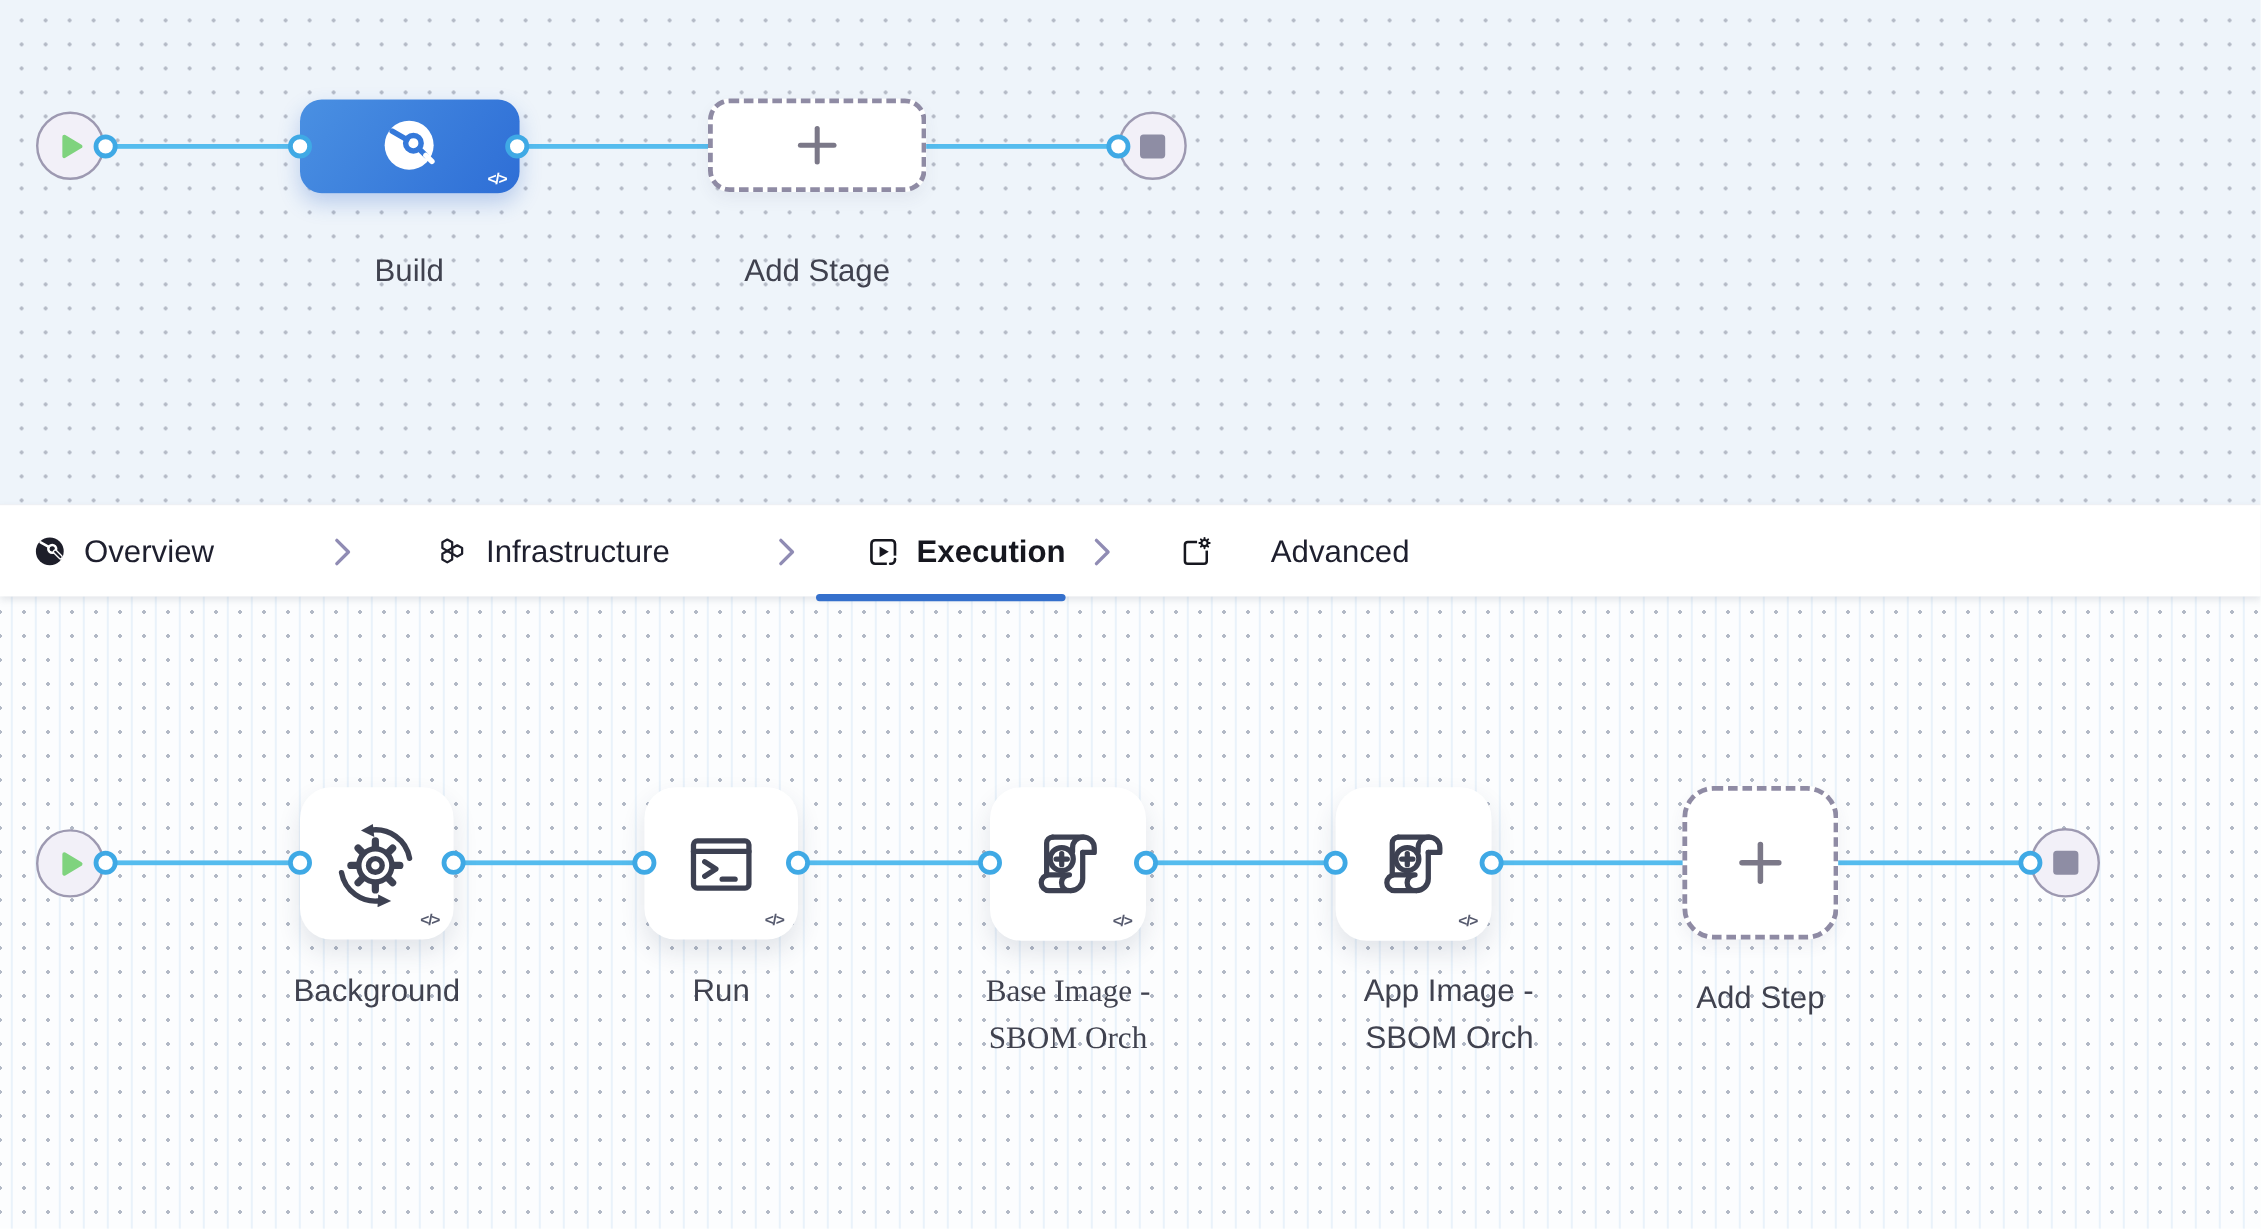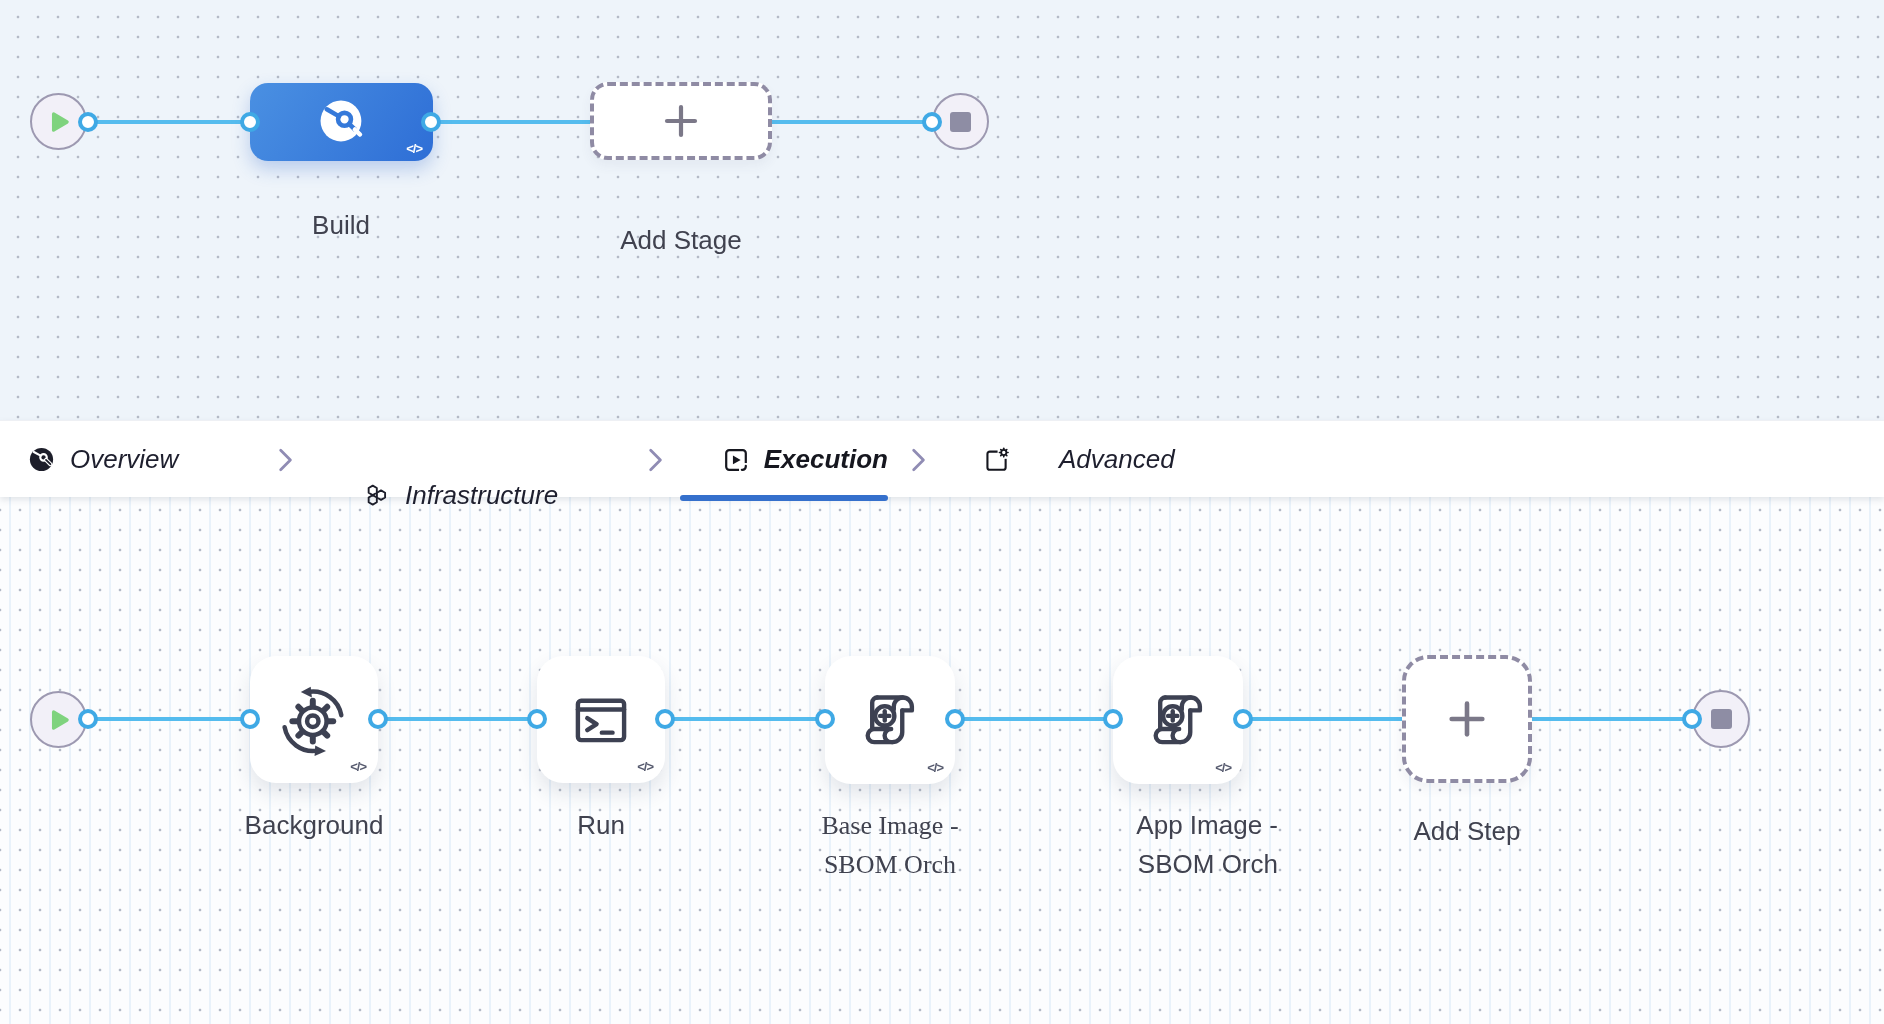--- a/index.html
+++ b/index.html
@@ -21,21 +21,21 @@
     background-size:20px 20px, 20px 20px;
     background-position:10px 3px, 9px 0;
   }
 
   .tabbar {
     position:absolute; left:0; top:420px; width:1884px; height:77px;
     background:#fff; border-top:1px solid #eef0f4;
     box-shadow:0 3px 6px rgba(110,120,140,.18);
     z-index:20;
   }
-  .tab-item { position:absolute; top:0; height:77px; display:flex; align-items:center; gap:15px; cursor:pointer;font-style:italic; }
+  .tab-item { position:absolute; top:0; height:77px; display:flex; align-items:center; gap:15px; cursor:pointer; }
   .tab-label { font-size:26px; color:#1e1f2e; font-weight:400; white-space:nowrap; }
   .tab-label.active { font-weight:700; color:#16171f; }
   .tab-chevron { position:absolute; top:25px; }
   .tab-underline { position:absolute; left:680px; bottom:-4px; width:208px; height:6px; background:#3570cc; border-radius:3px; }
 
   .edge-line { position:absolute; height:4px; background:#55bcee; z-index:1; }
   .port {
     position:absolute; width:20px; height:20px; border-radius:50%;
     background:#fff; border:4.5px solid #3fa9e5; z-index:6;
   }
@@ -105,41 +105,41 @@
   <div class="terminus" style="left:932px; top:93px;">
     <span class="stop-square"></span>
   </div>
 
   <span class="port" style="left:78px; top:112px;"></span>
   <span class="port" style="left:240px; top:112px;"></span>
   <span class="port" style="left:421px; top:112px;"></span>
   <span class="port" style="left:922px; top:112px;"></span>
 
   <div class="node-label" style="left:341px; top:206px;">Build</div>
-  <div class="node-label" style="left:681px; top:206px;margin-top:15px;">Add Stage</div>
+  <div class="node-label" style="left:681px; top:206px;">Add Stage</div>
 </div>
 
 <div class="tabbar">
 
   <div class="tab-item" style="left:28px;">
     <svg width="27" height="27" viewBox="0 0 24 24">
       <circle cx="12" cy="12" r="10.3" fill="#1d1e2a"></circle>
       <line x1="5.2" y1="5.3" x2="11.2" y2="8.6" stroke="#ffffff" stroke-width="1.9" stroke-linecap="round"></line>
       <circle cx="13.8" cy="10.1" r="2.9" fill="none" stroke="#ffffff" stroke-width="1.9"></circle>
       <line x1="16" y1="12.3" x2="19.9" y2="16.2" stroke="#ffffff" stroke-width="3.6" stroke-linecap="round"></line>
       <line x1="16" y1="12.3" x2="19.9" y2="16.2" stroke="#1d1e2a" stroke-width="1.6" stroke-linecap="round"></line>
     </svg>
     <span class="tab-label">Overview</span>
   </div>
 
   <svg class="tab-chevron" style="left:272px;" width="26" height="28" viewBox="0 0 24 26">
     <path d="M8,4 L17,13 L8,22" fill="none" stroke="#908cb4" stroke-width="2.6" stroke-linecap="round" stroke-linejoin="round"></path>
   </svg>
 
-  <div class="tab-item" style="left:362px;margin-top:36px;">
+  <div class="tab-item" style="left:362px;">
     <svg width="28" height="28" viewBox="0 0 24 24">
       <polygon points="9.2,3.1 12.7,5.1 12.7,9.2 9.2,11.2 5.7,9.2 5.7,5.1" fill="none" stroke="#1d1e2a" stroke-width="1.6" stroke-linejoin="round"></polygon>
       <polygon points="9.2,11.3 12.7,13.3 12.7,17.4 9.2,19.4 5.7,17.4 5.7,13.3" fill="none" stroke="#1d1e2a" stroke-width="1.6" stroke-linejoin="round"></polygon>
       <polygon points="16.3,7.2 19.8,9.2 19.8,13.3 16.3,15.3 12.8,13.3 12.8,9.2" fill="none" stroke="#1d1e2a" stroke-width="1.6" stroke-linejoin="round"></polygon>
     </svg>
     <span class="tab-label">Infrastructure</span>
   </div>
 
   <svg class="tab-chevron" style="left:642px;" width="26" height="28" viewBox="0 0 24 26">
     <path d="M8,4 L17,13 L8,22" fill="none" stroke="#908cb4" stroke-width="2.6" stroke-linecap="round" stroke-linejoin="round"></path>

